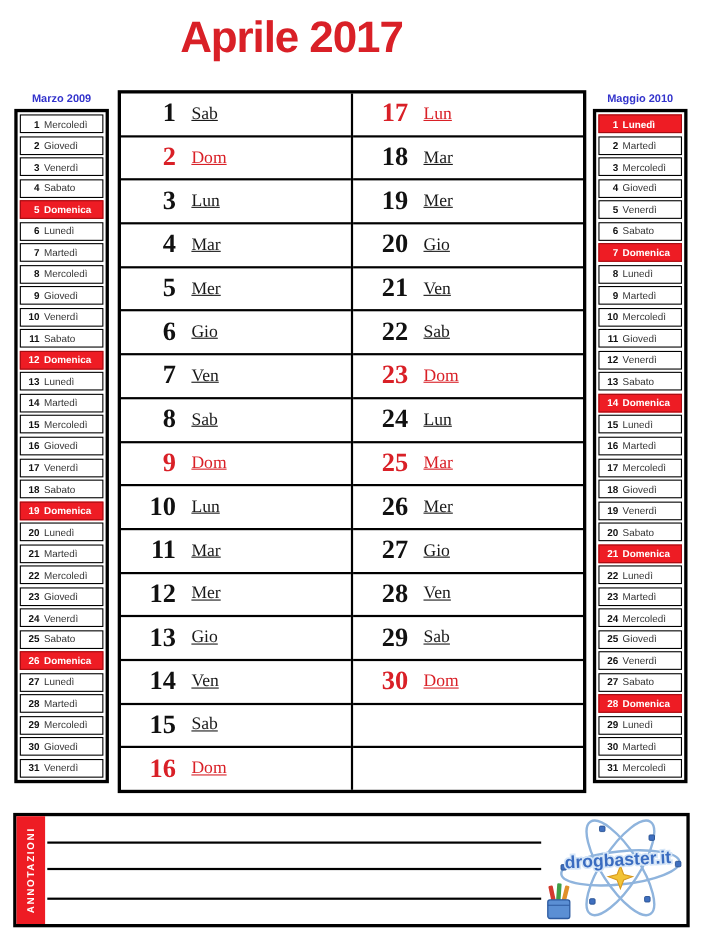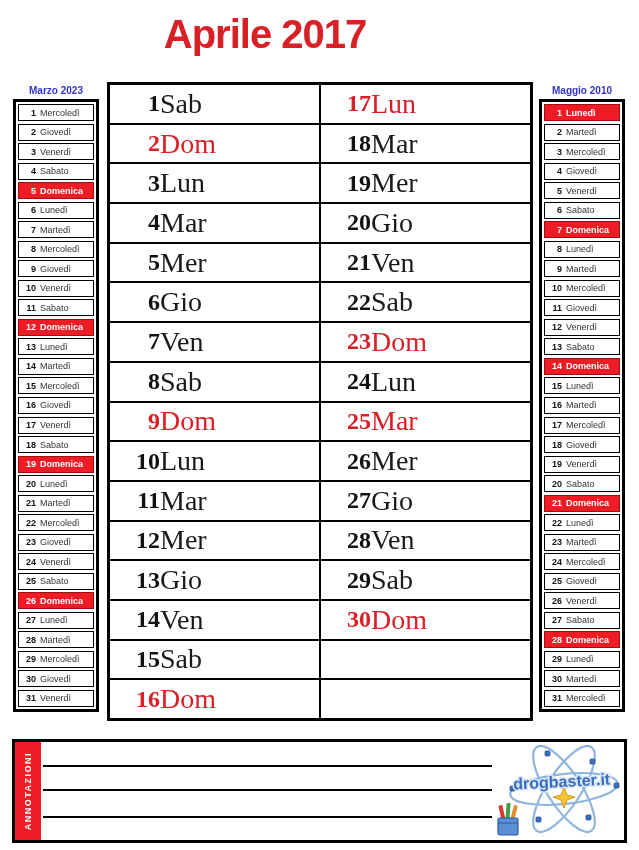--- a/index.html
+++ b/index.html
@@ -47,21 +47,21 @@
   }
   .mcol{flex:1;display:flex;flex-direction:column;}
   .mcol.c2{border-left:2px solid #000;}
   .mcell{
     flex:1;display:flex;align-items:center;
     border-bottom:2px solid #000;
     font-family:"Liberation Serif","DejaVu Serif",serif;
   }
   .mcol .mcell:last-child{border-bottom:none;}
   .mn{width:50px;text-align:right;font-weight:bold;font-size:24px;flex:none;color:#111;}
-  .md{margin-left:0;font-size:28px;color:#1a1a1a;}
+  .md{margin-left:14px;font-size:16px;color:#1a1a1a;text-decoration:underline;}
   .mcell.red .mn,.mcell.red .md{color:var(--red-text);}
   .notes{
     position:absolute;left:12px;top:739px;width:615px;height:104px;
     border:3px solid #000;box-sizing:border-box;background:#fff;
   }
   .notes-strip{
     position:absolute;left:0;top:0;bottom:0;width:26px;
     background:var(--red-bg);display:flex;align-items:center;justify-content:center;
   }
   .notes-strip span{
@@ -69,21 +69,21 @@
     color:#fff;font-size:9px;font-weight:bold;letter-spacing:1.5px;
   }
   .nline{position:absolute;left:28px;right:122px;height:0;border-top:2px solid #000;}
   .logo{position:absolute;right:2px;top:1px;width:130px;height:96px;background:#fff;}
 </style>
 </head>
 <body>
 
 <div class="title">Aprile 2017</div>
 
-<div class="side-header" id="prev-header">Marzo 2023</div>
+<div class="side-header" id="prev-header">Marzo 2009</div>
 <div class="side-header" id="next-header">Maggio 2010</div>
 
 <div class="side-cal" id="prev-cal">
     <div class="srow">
       <span class="sn">1</span>
       <span class="sd">Mercoledì</span>
     </div>
     <div class="srow">
       <span class="sn">2</span>
       <span class="sd">Giovedì</span>

